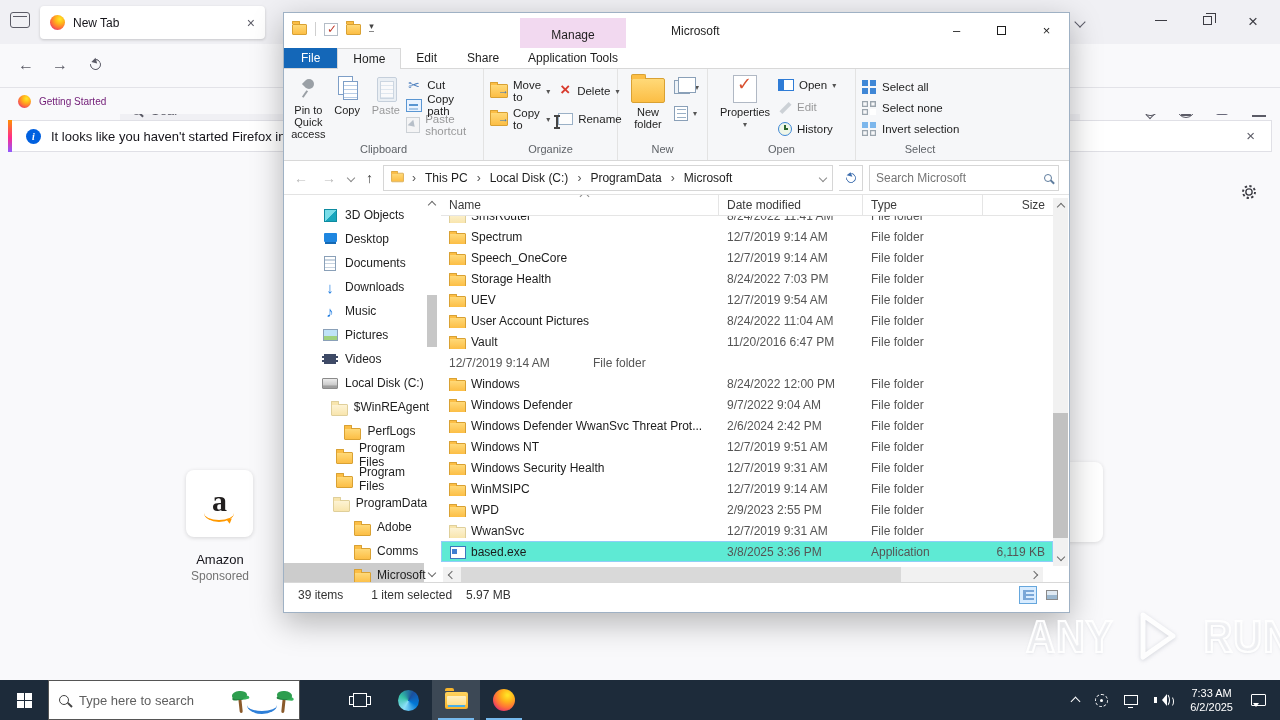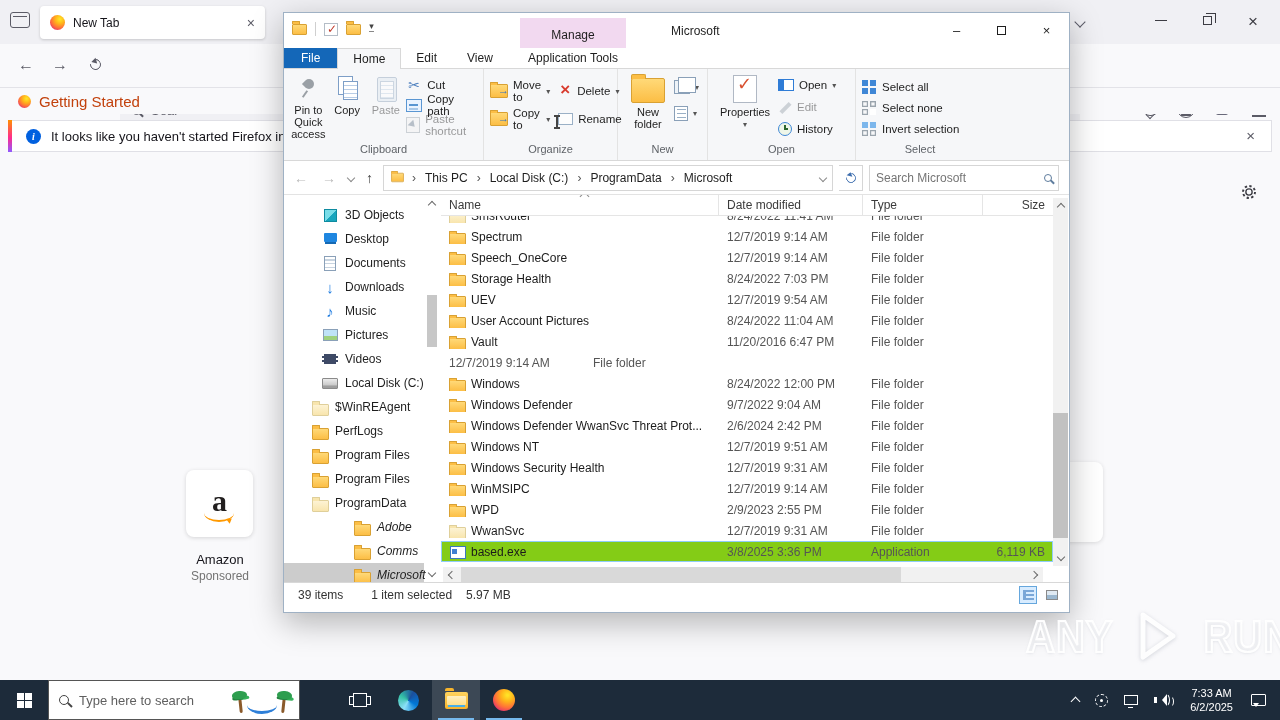--- a/index.html
+++ b/index.html
@@ -30,21 +30,21 @@
   .ic-pocket::before { content:""; position:absolute; left:4px; top:8px; width:5px; height:5px; border-right:1.6px solid #5b5b66; border-bottom:1.6px solid #5b5b66; transform:rotate(45deg); }
   .ic-account { border:1.6px solid #5b5b66; border-radius:50%; width:18px !important; height:18px !important; margin-top:2px; }
   .ic-account::before { content:""; position:absolute; left:5px; top:3px; width:5px; height:5px; border-radius:50%; background:#5b5b66; }
   .ic-account::after { content:""; position:absolute; left:2.5px; top:9px; width:10px; height:6px; border-radius:6px 6px 0 0; background:#5b5b66; }
   .ic-puzzle { width:12px !important; height:12px !important; background:#69697a; margin-top:5px; border-radius:2px; }
   .ic-puzzle::before { content:""; position:absolute; left:3.5px; top:-3px; width:5px; height:5px; border-radius:50%; background:#69697a; }
   .ic-puzzle::after { content:""; position:absolute; right:-3px; top:3.5px; width:5px; height:5px; border-radius:50%; background:#69697a; }
   .ic-menu { margin-top:5px; }
   .ic-menu::before { content:""; position:absolute; left:2px; top:2px; width:14px; height:1.8px; background:#5b5b66; box-shadow:0 5px 0 #5b5b66, 0 10px 0 #5b5b66; }
   #ff-bookmarks { position:absolute; left:0; top:88px; width:1280px; height:26px; background:#f9f9fb; display:flex; align-items:center; padding-left:18px; gap:8px; }
-  .bm-label { font-size:15px; color:#c2410c; }
+  .bm-label { font-size:10px; color:#701a75; }
   #ff-notif { position:absolute; left:8px; top:120px; width:1264px; height:32px; background:#fff; border:1px solid #e0e0e6; border-left:none; display:flex; align-items:center; padding-left:18px; gap:10px; }
   #ff-notif::before { content:""; position:absolute; left:0; top:-1px; bottom:-1px; width:4px; background:linear-gradient(180deg,#ff9100,#ff2b8d 55%,#9059ff); }
   .info-ic { width:15px; height:15px; border-radius:50%; background:#0060df; color:#fff; font-size:10px; font-weight:bold; display:flex; align-items:center; justify-content:center; font-family:"Liberation Serif",serif; font-style:italic; flex:none; }
   .notif-text { font-size:13px; color:#15141a; }
   .notif-close { position:absolute; right:16px; top:7px; font-size:15px; color:#5b5b66; }
   
   .gear { position:absolute; left:1240px; top:183px; width:18px; height:18px; }
   .tile-card { position:absolute; left:186px; top:470px; width:67px; height:67px; background:#fff; border-radius:8px; box-shadow:0 1px 4px rgba(0,0,0,.15); display:flex; align-items:center; justify-content:center; }
   .am-logo { position:relative; width:34px; height:36px; text-align:center; }
   .am-a { font-size:30px; font-weight:bold; color:#221f1f; line-height:30px; font-family:"Liberation Serif",serif; }
@@ -148,22 +148,22 @@
   .search-box input { flex:1; border:none; outline:none; font-size:12px; color:#333; font-family:inherit; background:transparent; }
   .search-box input::placeholder { color:#757575; }
   .mag-dark { position:relative; width:8px; height:8px; border:1.5px solid #5f7d9e; border-radius:50%; flex:none; }
   .mag-dark::after { content:""; position:absolute; width:5px; height:1.5px; background:#5f7d9e; transform:rotate(45deg); right:-4px; bottom:-2px; }
   
   .ex-body { position:absolute; left:0; top:182px; width:100%; height:387px; display:flex; }
   .ex-nav { position:relative; width:157px; height:100%; background:#fff; overflow:hidden; padding-top:8px; }
   .nav-item { position:relative; height:24px; display:flex; align-items:center; gap:7px; font-size:12px; color:#1e1e1e; width:140px; }
   .nav-item.selected { background:#cccccc; }
   .ind-1 { padding-left:38px; }
-  .ind-2 { padding-left:28px; }
-  .ind-3 { padding-left:70px;font-style:italic; }
+  .ind-2 { padding-left:52px;justify-content:center; }
+  .ind-3 { padding-left:70px; }
   .ic { position:relative; width:16px; height:16px; flex:none; display:flex; align-items:center; justify-content:center; }
   .ic-cube::before { content:""; width:11px; height:11px; background:linear-gradient(135deg,#79dde8 0 50%,#17a5bd 50%); border:1px solid #0e8ba0; }
   .ic-desktop::before { content:""; width:13px; height:9px; background:#1f86e0; border-radius:1px; box-shadow:0 3px 0 -1px #1669b3; margin-bottom:3px; }
   .ic-doc::before { content:""; width:10px; height:13px; background:repeating-linear-gradient(#fff 0 2.5px, #c8d4e0 2.5px 3.5px); border:1px solid #8aa0b8; }
   .ic-download::before { content:"\2193"; color:#1f7ce0; font-weight:bold; font-size:15px; }
   .ic-music::before { content:"\266a"; color:#1f7ce0; font-size:15px; font-weight:bold; }
   .ic-pictures::before { content:""; width:13px; height:10px; background:linear-gradient(#bfe3f7 0 60%, #9fd17e 60%); border:1px solid #8aa0b8; }
   .ic-videos::before { content:""; width:13px; height:10px; background:#3e4a66; border-left:2.5px dotted #fff; border-right:2.5px dotted #fff; }
   .ic-drive::before { content:""; width:14px; height:9px; background:linear-gradient(#ececec,#b9b9b9); border:1px solid #8a8a8a; border-radius:1px; box-shadow:inset 0 -2.5px 0 #9e9e9e; }
   .ic-folder { width:16px; height:13px; }
@@ -182,21 +182,21 @@
   .f-head { position:absolute; left:0; top:0; width:612px; height:21px; border-bottom:1px solid #e5e5e5; display:flex; font-size:12px; color:#3b3b3b; }
   .f-head .hc { padding:3px 0 0 8px; border-right:1px solid #e5e5e5; height:100%; }
   .hc-name { width:278px; position:relative; }
   .hc-date { width:144px; }
   .hc-type { width:120px; }
   .hc-size { width:70px; text-align:right; padding-right:8px !important; border-right:none !important; }
   .sort-caret { position:absolute; left:140px; top:-2px; width:7px; height:7px; border-right:1.4px solid #8a8a8a; border-bottom:1.4px solid #8a8a8a; transform:rotate(-135deg); }
   .f-rows { position:absolute; left:0; top:21px; width:612px; height:350px; overflow:hidden; }
   .file-row { display:flex; height:21px; align-items:center; font-size:12px; }
   .file-row.clipped { margin-top:-11px; }
-  .file-row.selected { background:#84cc16; box-shadow:inset 0 0 0 1px #90cdf8;justify-content:center; }
+  .file-row.selected { background:#5eead4; box-shadow:inset 0 0 0 1px #90cdf8;justify-content:center; }
   .cell { overflow:hidden; white-space:nowrap; }
   .c-name { width:278px; display:flex; align-items:center; gap:6px; padding-left:8px; color:#1b1b1b; }
   .c-date { width:144px; color:#555; padding-left:8px; }
   .c-type { width:120px; color:#555; padding-left:8px; }
   .c-size { width:70px; color:#555; text-align:right; padding-right:8px; }
   .v-scroll { position:absolute; right:1px; top:3px; width:15px; height:368px; background:#f1f1f1; }
   .v-scroll .sb-btn { position:absolute; left:0; width:15px; height:15px; display:flex; align-items:center; justify-content:center; background:#f1f1f1; }
   .v-thumb { position:absolute; left:0; top:215px; width:15px; height:125px; background:#c1c1c1; }
   .h-scroll { position:absolute; left:2px; bottom:0px; width:600px; height:15px; background:#f1f1f1; display:flex; align-items:center; }
   .h-thumb { position:absolute; left:18px; width:440px; height:15px; background:#d9d9d9; }
@@ -332,21 +332,21 @@
     <div class="ex-ctrl" style="right:45px">
         <span class="ex-max-glyph"></span>
       </div>
     <div class="ex-ctrl" style="right:0">×</div>
   </div>
 
   <div class="ex-tabstrip">
     <div class="ex-tab file">File</div>
     <div class="ex-tab active">Home</div>
     <div class="ex-tab">Edit</div>
-    <div class="ex-tab">View</div>
+    <div class="ex-tab">Share</div>
     <div class="ex-tab context">Application Tools</div>
   </div>
 
   <div class="ex-ribbon">
     <div class="rgroup" style="width:200px">
       <div class="rg-body">
         <div class="bigbtn">
           <span class="ri ri-pin"></span>
           <span>Pin to Quick access</span>
         </div>

